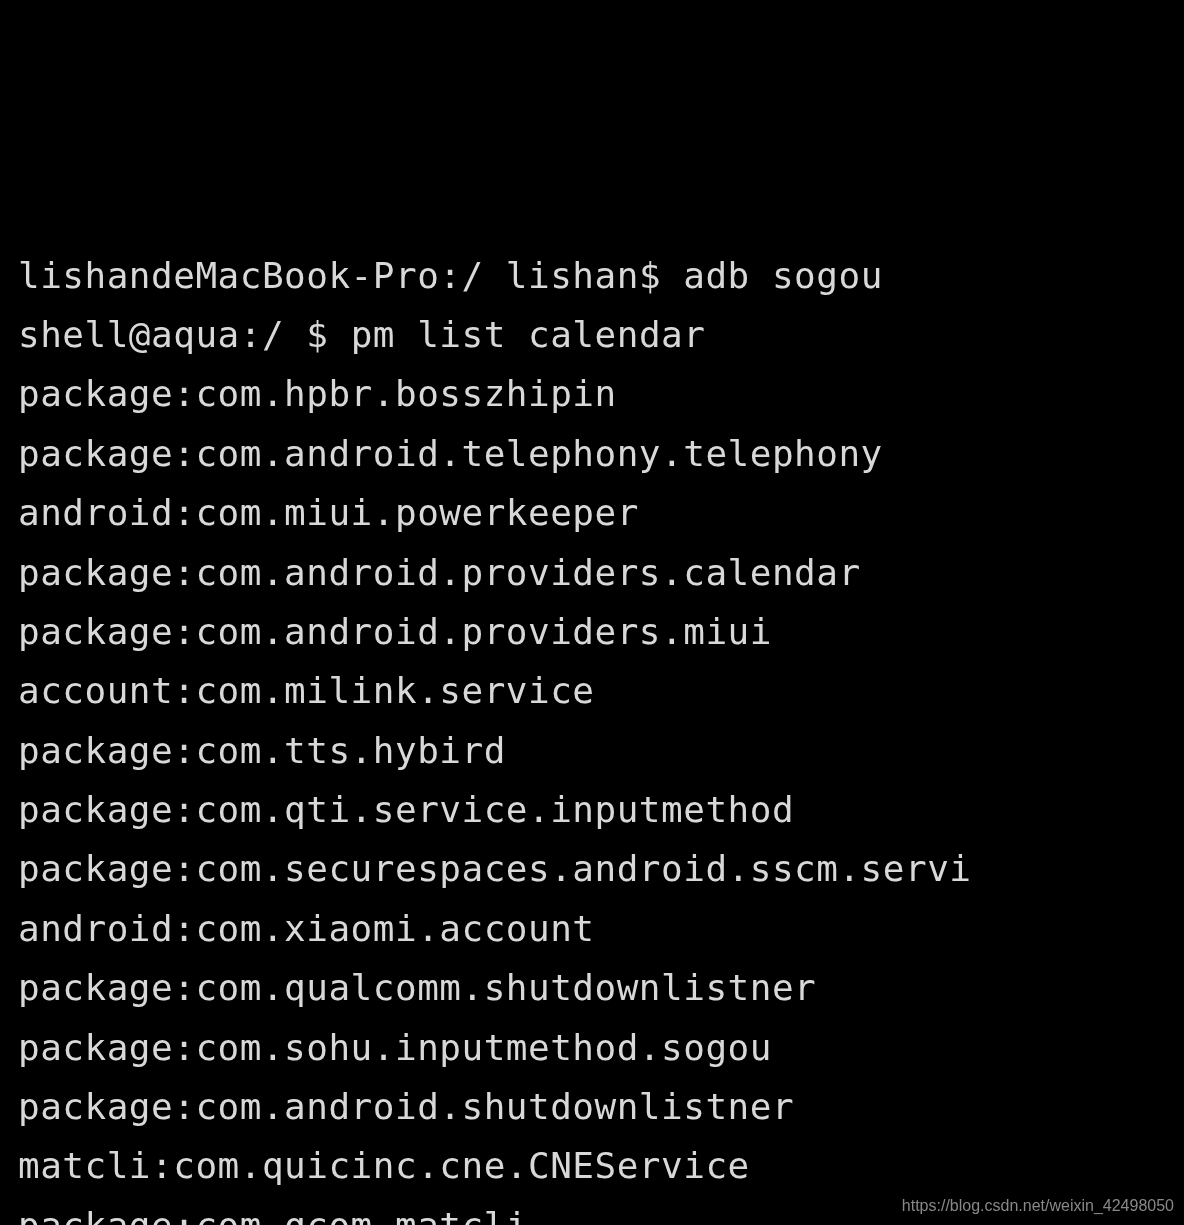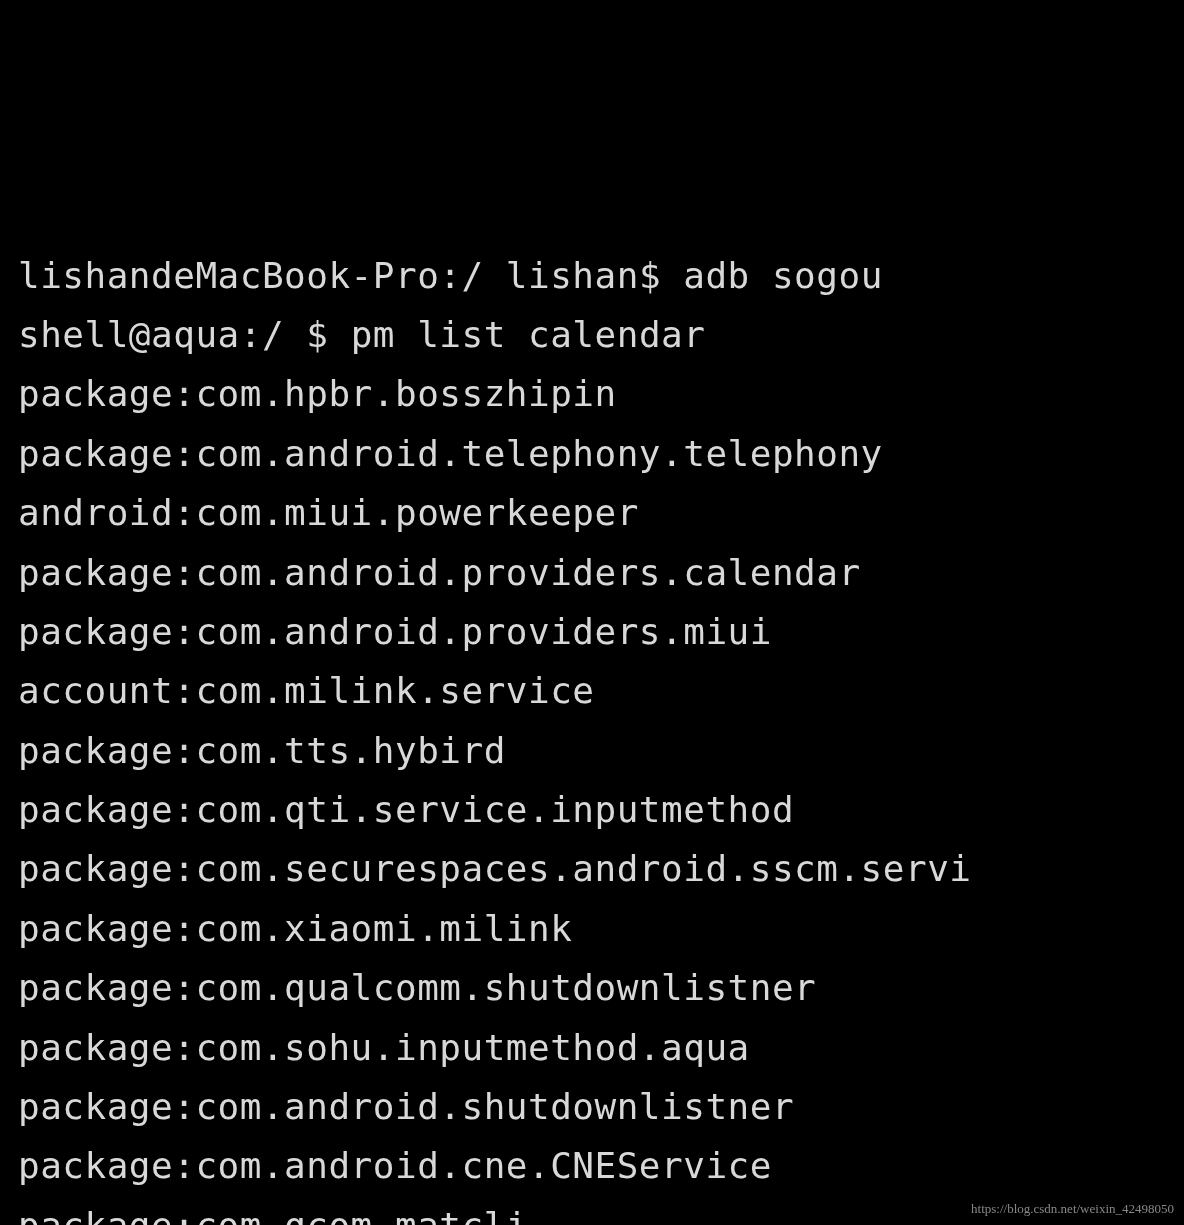--- a/index.html
+++ b/index.html
@@ -20,46 +20,46 @@
       height: 1225px;
       position: relative;
     }
     .terminal {
       letter-spacing: 0.5px;
     }
     .watermark {
       position: absolute;
       bottom: 6px;
       right: 10px;
-      font-size: 13px;
+      font-size: 16px;
       color: #888888;
-      font-family: Liberation Serif, serif;
+      font-family: Liberation Sans, sans-serif;
       letter-spacing: 0;
     }
   </style>
 </head>
 <body>
 
 
 
 <div class="terminal"><span><span>lishandeMacBook-Pro:/</span> <span>lishan$</span> <span>adb sogou</span></span>
 <span><span>shell@aqua:/ $</span> <span>pm list calendar</span></span>
 <span>package:com.hpbr.bosszhipin</span>
 <span>package:com.android.telephony.telephony</span>
 <span>android:com.miui.powerkeeper</span>
 <span>package:com.android.providers.calendar</span>
 <span>package:com.android.providers.miui</span>
 <span>account:com.milink.service</span>
 <span>package:com.tts.hybird</span>
 <span>package:com.qti.service.inputmethod</span>
 <span>package:com.securespaces.android.sscm.servi</span>
-<span>package:com.xiaomi.milink</span>
+<span>android:com.xiaomi.account</span>
 <span>package:com.qualcomm.shutdownlistner</span>
-<span>package:com.sohu.inputmethod.aqua</span>
+<span>package:com.sohu.inputmethod.sogou</span>
 <span>package:com.android.shutdownlistner</span>
-<span>package:com.android.cne.CNEService</span>
+<span>matcli:com.quicinc.cne.CNEService</span>
 <span>package:com.qcom.matcli</span>
 </div>
 
 <div class="watermark">https://blog.csdn.net/weixin_42498050</div>
 
 
 
 
 </body></html>

